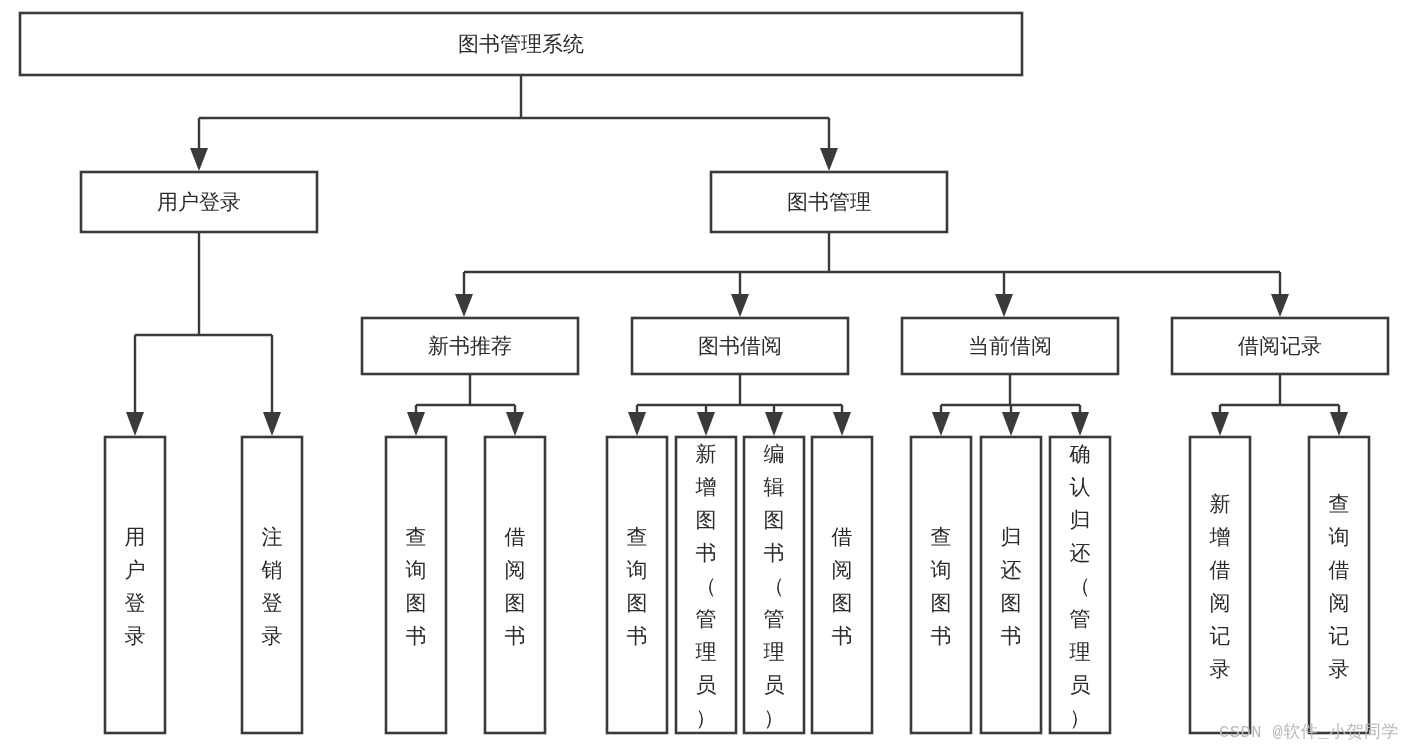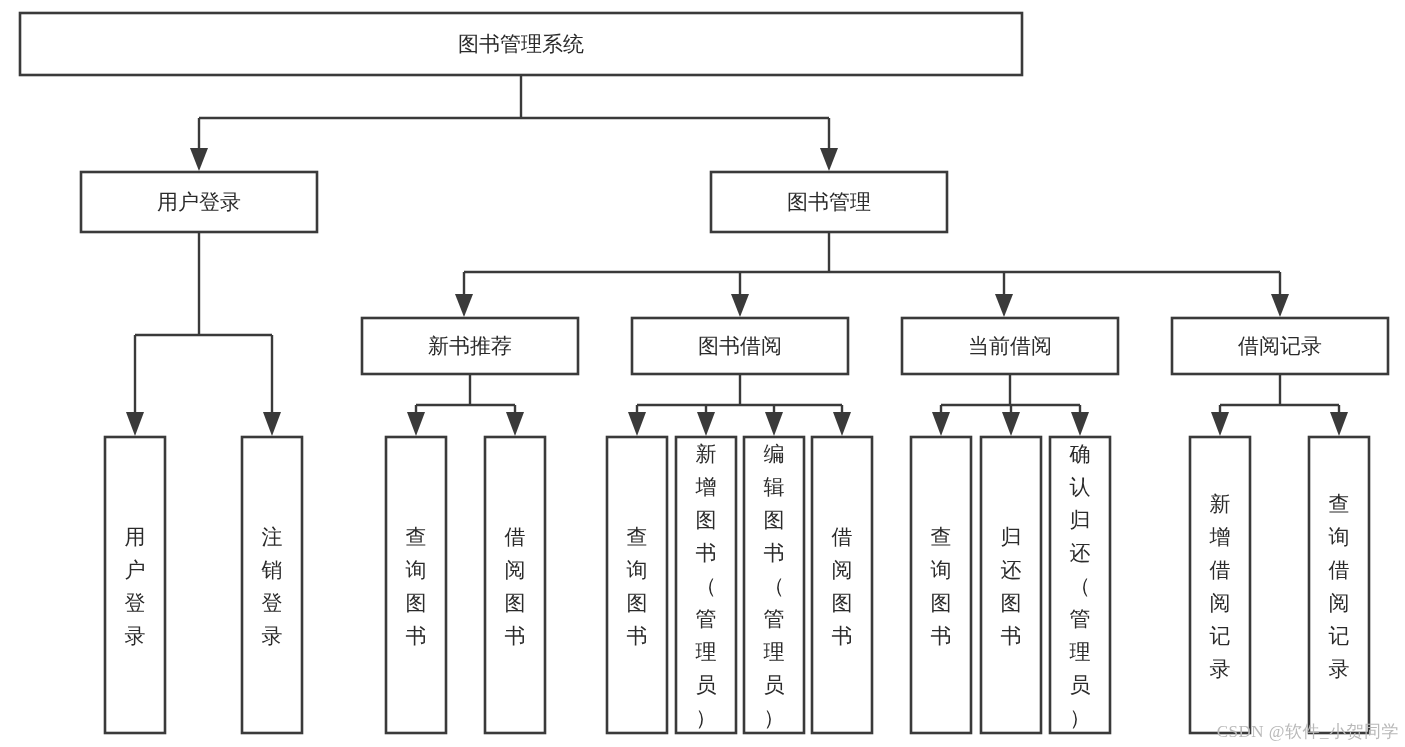--- a/index.html
+++ b/index.html
@@ -51,21 +51,21 @@
   .leaf-label {
     font-family: "Liberation Sans", "DejaVu Sans", sans-serif;
     font-size: 21px;
     fill: #2b2b2b;
     text-anchor: middle;
   }
   .watermark {
     position: absolute;
     right: 6px;
     bottom: 4px;
-    font-family: Liberation Serif, serif;
+    font-family: Liberation Mono, monospace;
     font-size: 17px;
     color: #b9b9b9;
     letter-spacing: 0.5px;
     white-space: nowrap;
     pointer-events: none;
   }
 </style>
 </head>
 <body>
 

